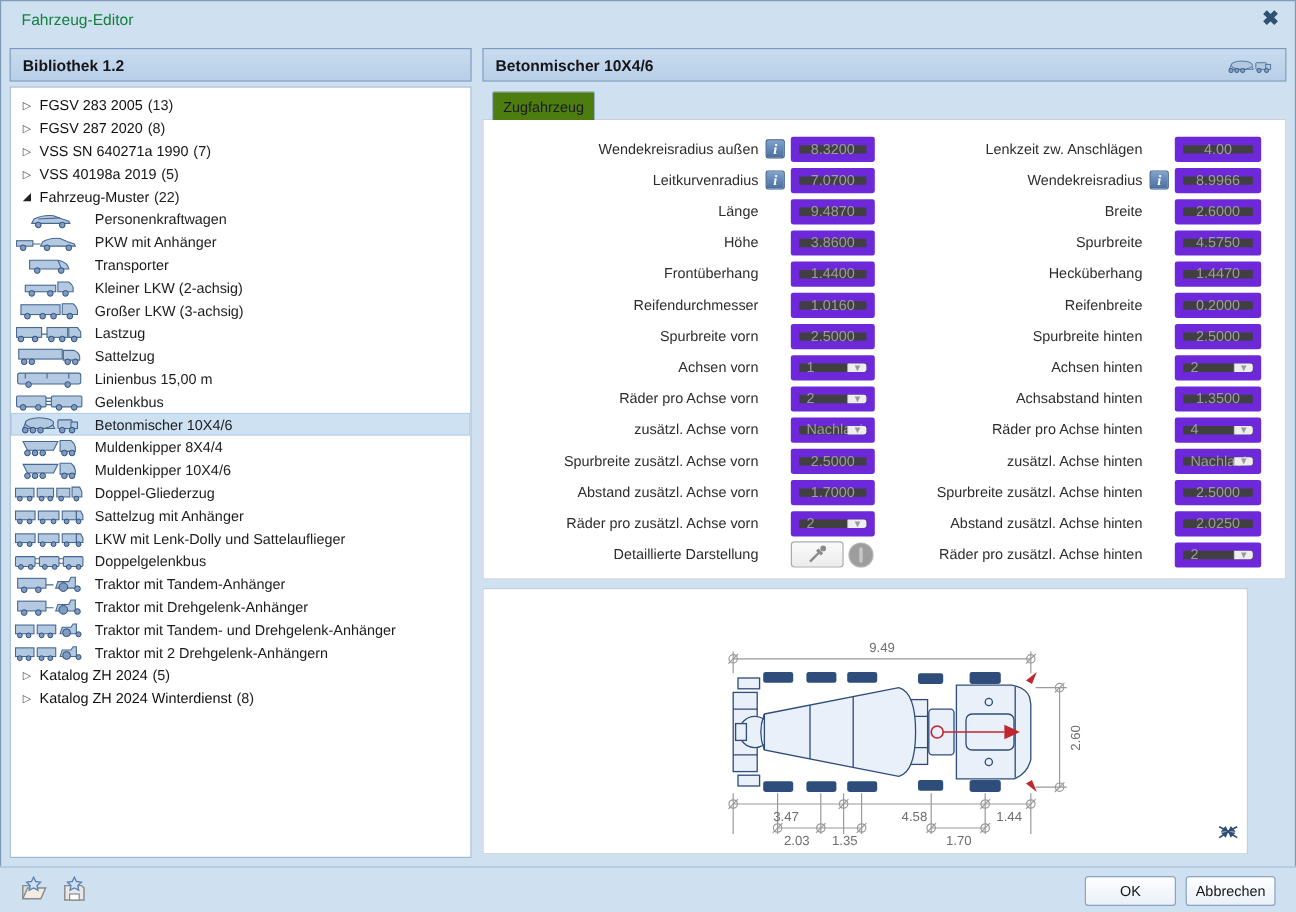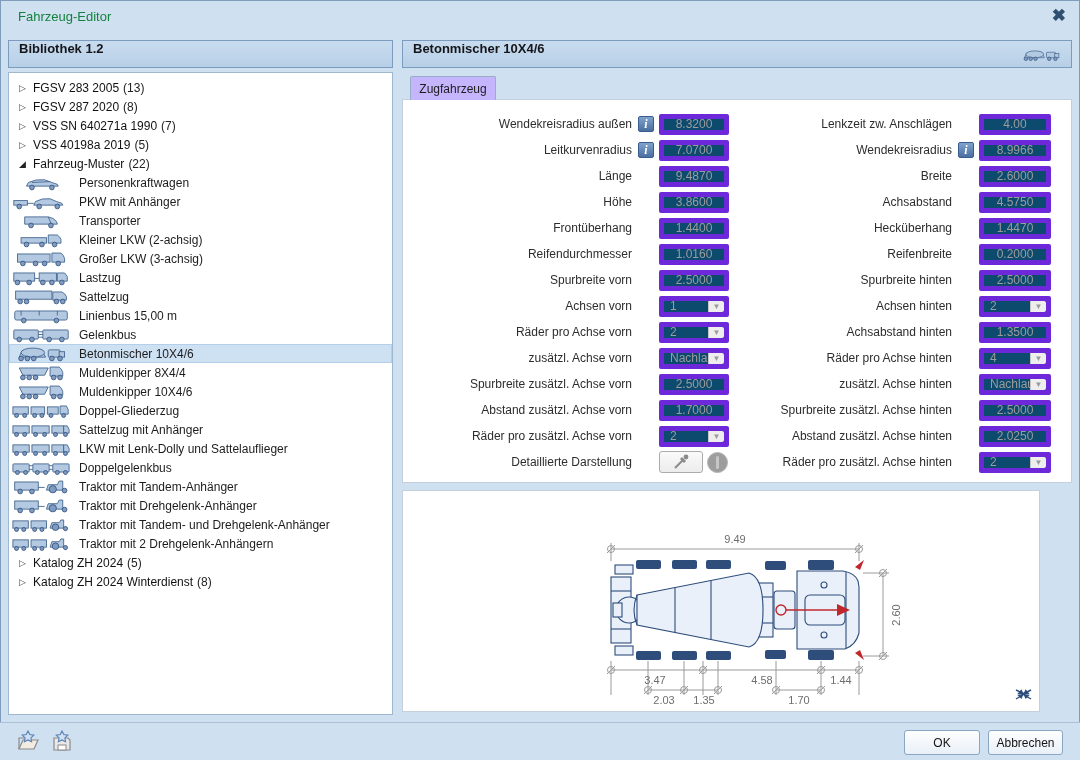--- a/index.html
+++ b/index.html
@@ -12,21 +12,21 @@
   
   .titlebar{position:absolute;left:0;top:0;right:0;height:34px;}
   .titlebar .title{position:absolute;left:18px;top:9px;font-size:13px;color:#15803d;}
   .close-btn{position:absolute;right:14px;top:6px;font-size:17px;font-weight:bold;color:#2f5070;cursor:pointer;line-height:20px;}
   
   .panel-header{
     position:absolute;height:28px;box-sizing:border-box;
     background:linear-gradient(#c9dcef,#b7cfe7);
     border:1px solid #7c9cbf;
     font-size:13px;font-weight:bold;color:#15151a;
-    display:flex;padding:0 10px;
+    display:flex;align-items:center;padding:0 10px;
   }
   #lib-header{left:8px;top:40px;width:385px;}
   #veh-header{left:402px;top:40px;width:670px;}
   #veh-header .hdr-icon{position:absolute;right:8px;top:2px;}
   
   .tree-box{
     position:absolute;left:8px;top:72px;width:385px;height:643px;box-sizing:border-box;
     background:#fff;border:1px solid #9fb8d2;font-size:12px;padding-top:5px;overflow:hidden;
   }
   .tree-group-row{display:flex;align-items:center;height:19px;padding-left:10px;cursor:default;}
@@ -37,21 +37,21 @@
   .tree-child-row{display:flex;align-items:center;height:19px;cursor:default;}
   .tree-child-row.selected{background:#cde1f3;box-shadow:inset 0 0 0 1px #b3cfe9;}
   .tree-child-row .vicon{width:64px;flex:0 0 64px;display:flex;justify-content:center;align-items:center;}
   .tree-child-row .vlabel{margin-left:6px;color:#1c1c1e;white-space:nowrap;}
   .vsvg .bod{fill:#b3c9e2;stroke:#46678f;stroke-width:1;}
   .vsvg .whl{fill:#7f9cc0;stroke:#2d4d7c;stroke-width:0.9;}
   .vsvg .lnk{stroke:#46678f;stroke-width:1;fill:none;}
   
   .tab{
     position:absolute;left:410px;top:76px;width:86px;height:24px;box-sizing:border-box;z-index:3;
-    background:#c4b5fd;border:1px solid #98aec6;border-bottom:none;border-radius:2px 2px 0 0;
+    background:#4d7c0f;border:1px solid #98aec6;border-bottom:none;border-radius:2px 2px 0 0;
     font-size:12px;color:#1c1c1e;display:flex;align-items:center;justify-content:center;
   }
   .form-box{
     position:absolute;left:402px;top:99px;width:670px;height:384px;box-sizing:border-box;
     background:#fff;border:1px solid #c3cfdb;
   }
   .form-col{position:absolute;top:11px;}
   #col-left{left:8px;width:318px;}
   #col-right{left:334px;width:314px;}
   .frow{display:flex;align-items:center;height:26px;}
@@ -59,21 +59,21 @@
   .ficon{width:21px;flex:0 0 21px;display:flex;align-items:center;}
   .info-badge{
     width:16px;height:16px;border:1px solid #3a5d8e;border-radius:2px;box-sizing:border-box;
     background:linear-gradient(#7fa3cd,#4a6f9f);color:#fff;
     font-family:"Liberation Serif",serif;font-style:italic;font-weight:bold;font-size:12px;
     display:flex;align-items:center;justify-content:center;cursor:pointer;
   }
   .ffield{flex:0 0 70px;width:70px;}
   #col-right .ffield{flex:0 0 72px;width:72px;}
   .tinput{
-    height:21px;box-sizing:border-box;background:#0c4a6e;border:5px solid #6d28d9;border-radius:2px;
+    height:21px;box-sizing:border-box;background:#404040;border:7px solid #6d28d9;border-radius:2px;
     color:#9c9c9c;font-size:12px;display:flex;align-items:center;justify-content:center;width:100%;
   }
   .tselect{justify-content:flex-start;padding-left:6px;position:relative;}
   .tselect .selval{overflow:hidden;white-space:nowrap;max-width:46px;}
   .tselect .arrow{
     position:absolute;right:0;top:0;bottom:0;width:15px;border-left:1px solid #c6c6c6;
     display:flex;align-items:center;justify-content:center;color:#9a9a9a;font-size:8px;background:#eee;
     border-radius:0 2px 2px 0;
   }
   .detail-btns{display:flex;align-items:center;gap:4px;}
@@ -618,21 +618,21 @@
         </span>
       </div>
       <div class="frow">
         <span class="flabel">Breite</span>
         <span class="ficon"></span>
         <span class="ffield">
           <div class="tinput">2.6000</div>
         </span>
       </div>
       <div class="frow">
-        <span class="flabel">Achsabstand</span>
+        <span class="flabel">Spurbreite</span>
         <span class="ficon"></span>
         <span class="ffield">
           <div class="tinput">4.5750</div>
         </span>
       </div>
       <div class="frow">
         <span class="flabel">Hecküberhang</span>
         <span class="ficon"></span>
         <span class="ffield">
           <div class="tinput">1.4470</div>

